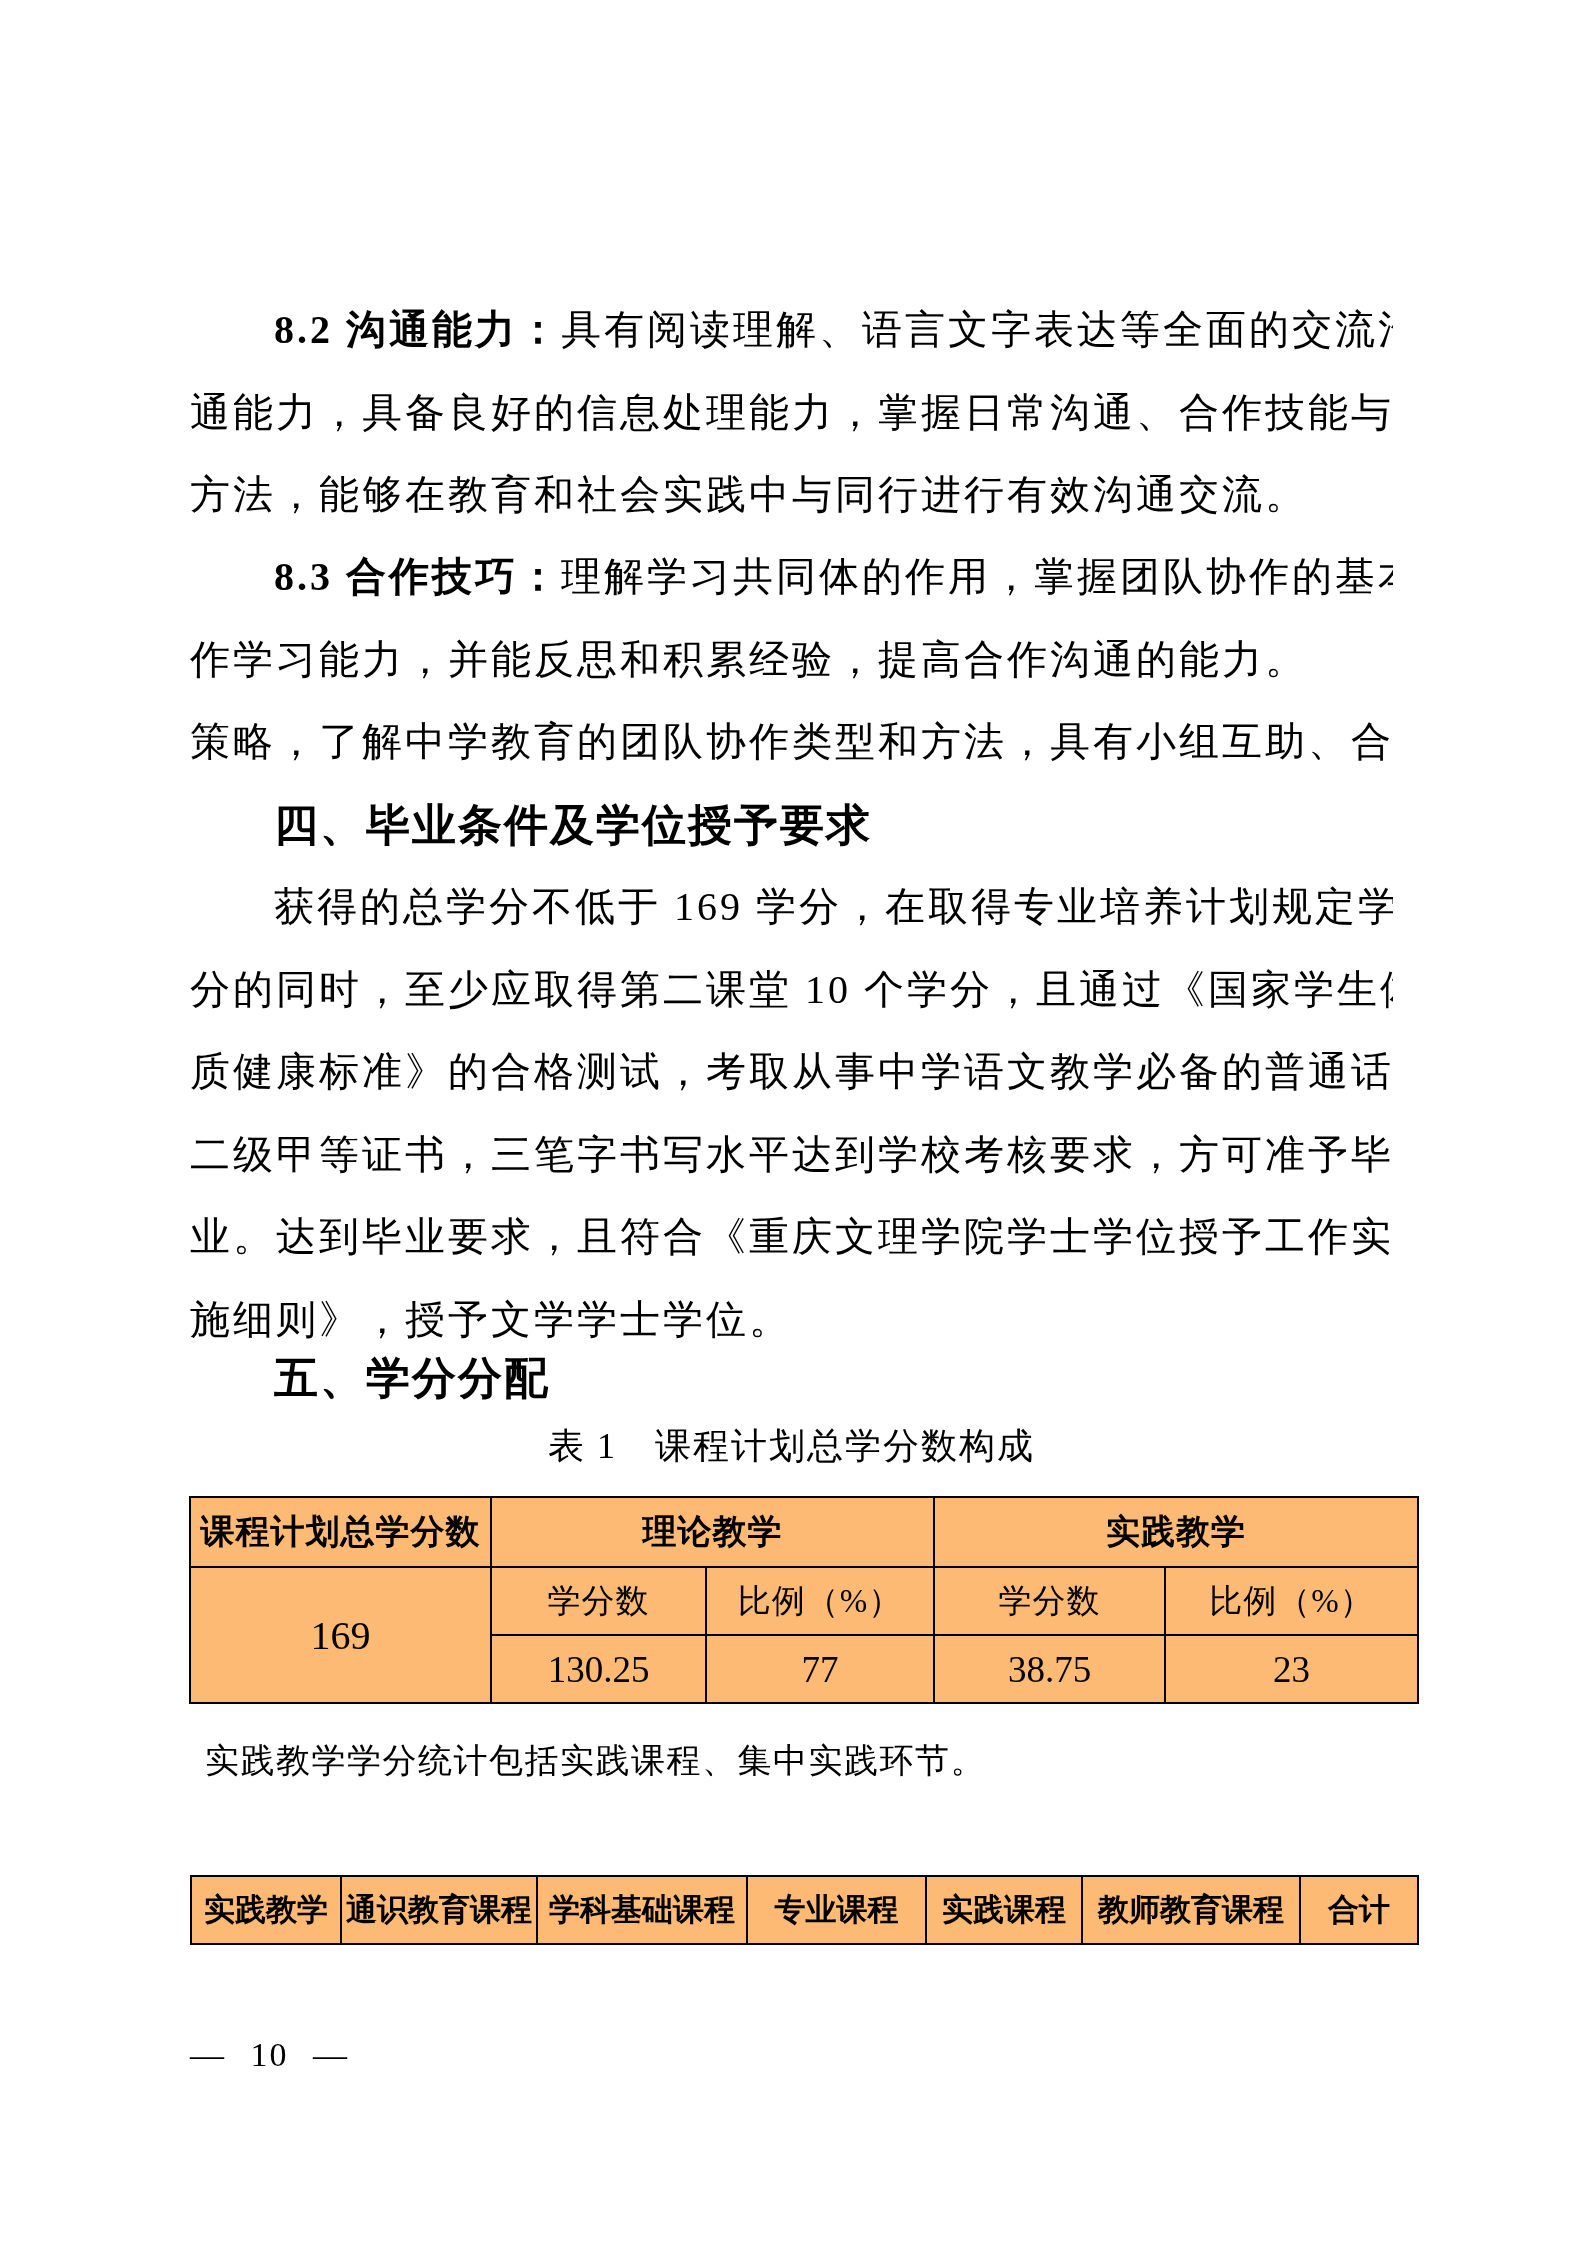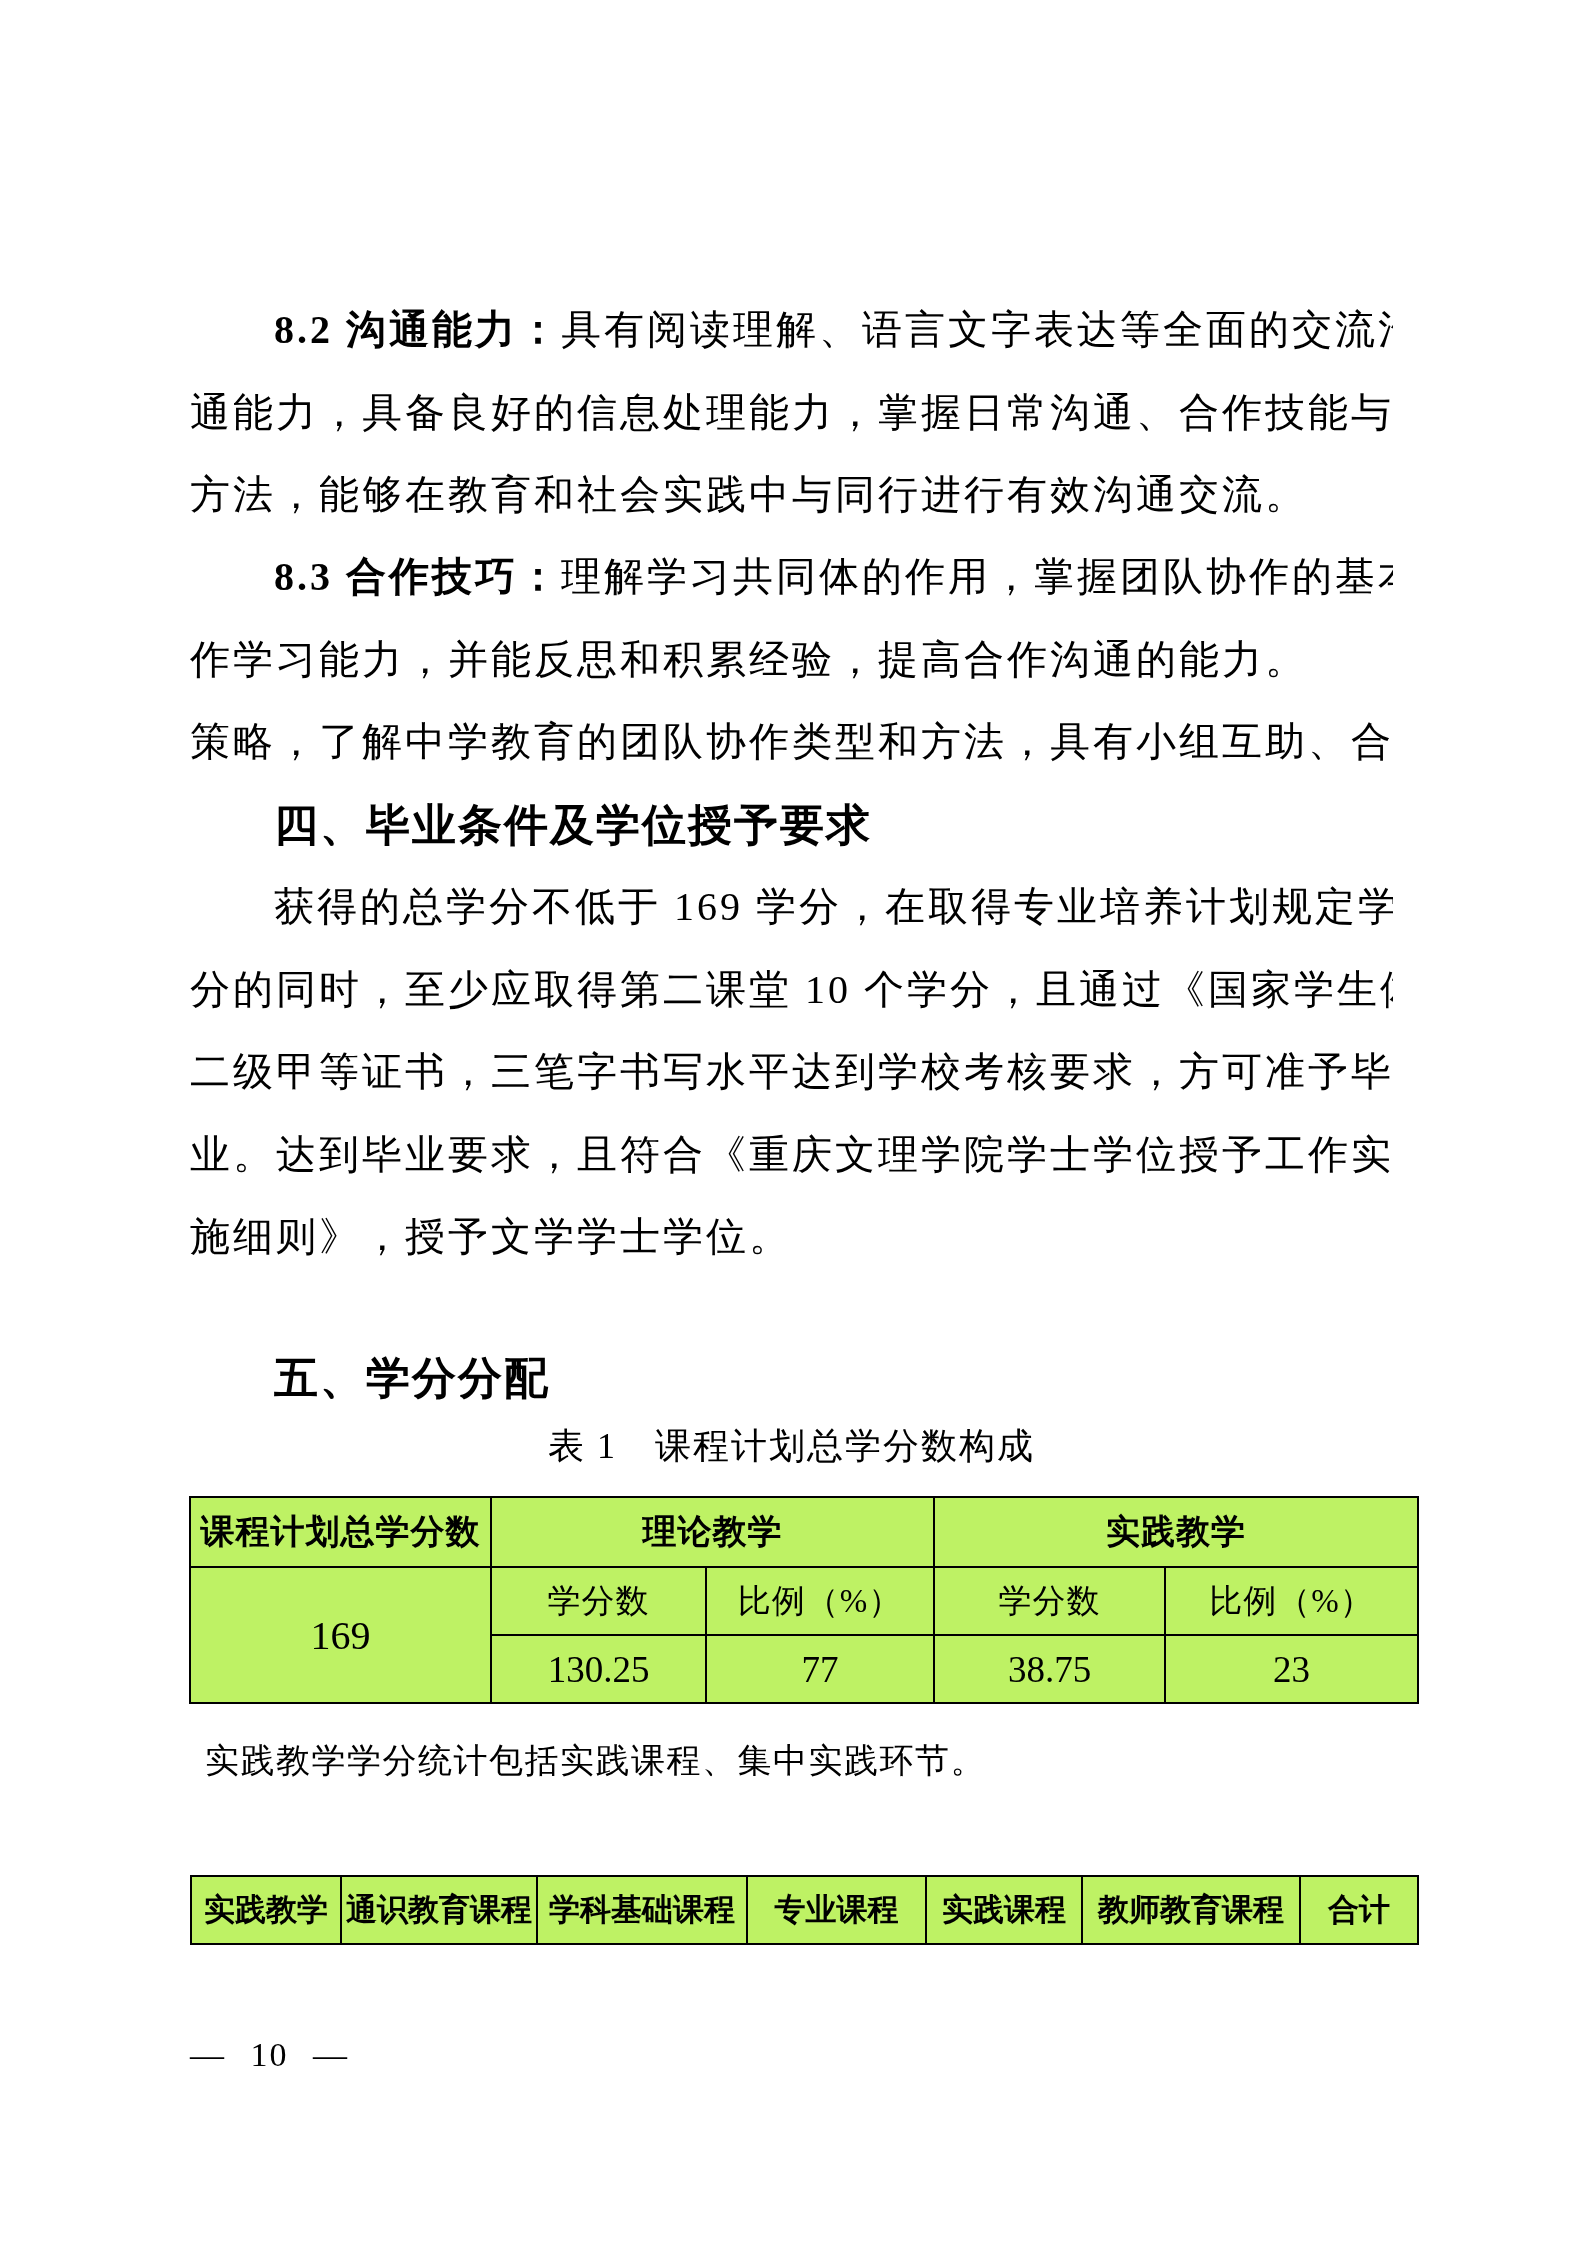--- a/index.html
+++ b/index.html
@@ -35,21 +35,21 @@
 
   
   .tcap {
     text-align:center;
     font-size:36px; letter-spacing:2px;
     line-height:52px;
   }
 
   table {
     border-collapse:collapse; table-layout:fixed;
-    background:#bef264;
+    background:#fdba74;
   }
   th, td {
     border:2.5px solid #000;
     text-align:center; vertical-align:middle;
     overflow:hidden; white-space:nowrap;
     font-weight:normal;
   }
   .t1 { width:1228px; }
   .t1 th.hd {
     font-family:"Liberation Sans","DejaVu Sans",sans-serif;
@@ -89,20 +89,21 @@
     <div class="bl first"><span class="plabel">8.3 合作技巧：</span><span>理解学习共同体的作用，掌握团队协作的基本</span></div>
     <div class="bl last">作学习能力，并能反思和积累经验，提高合作沟通的能力。</div>
     <div class="bl">策略，了解中学教育的团队协作类型和方法，具有小组互助、合</div>
   </div>
 
   <div class="blk hsec" style="top:784px;">四、毕业条件及学位授予要求</div>
 
   <div class="blk" style="top:866px;">
     <div class="bl first">获得的总学分不低于 169 学分，在取得专业培养计划规定学</div>
     <div class="bl">分的同时，至少应取得第二课堂 10 个学分，且通过《国家学生体</div>
+    <div class="bl">质健康标准》的合格测试，考取从事中学语文教学必备的普通话</div>
     <div class="bl">二级甲等证书，三笔字书写水平达到学校考核要求，方可准予毕</div>
     <div class="bl">业。达到毕业要求，且符合《重庆文理学院学士学位授予工作实</div>
     <div class="bl last">施细则》，授予文学学士学位。</div>
   </div>
 
   <div class="blk hsec" style="top:1337px;">五、学分分配</div>
 
   <div class="blk tcap" style="top:1420px;">表 1　课程计划总学分数构成</div>
 
   <table class="t1" style="position:absolute; left:189px; top:1496px;">

